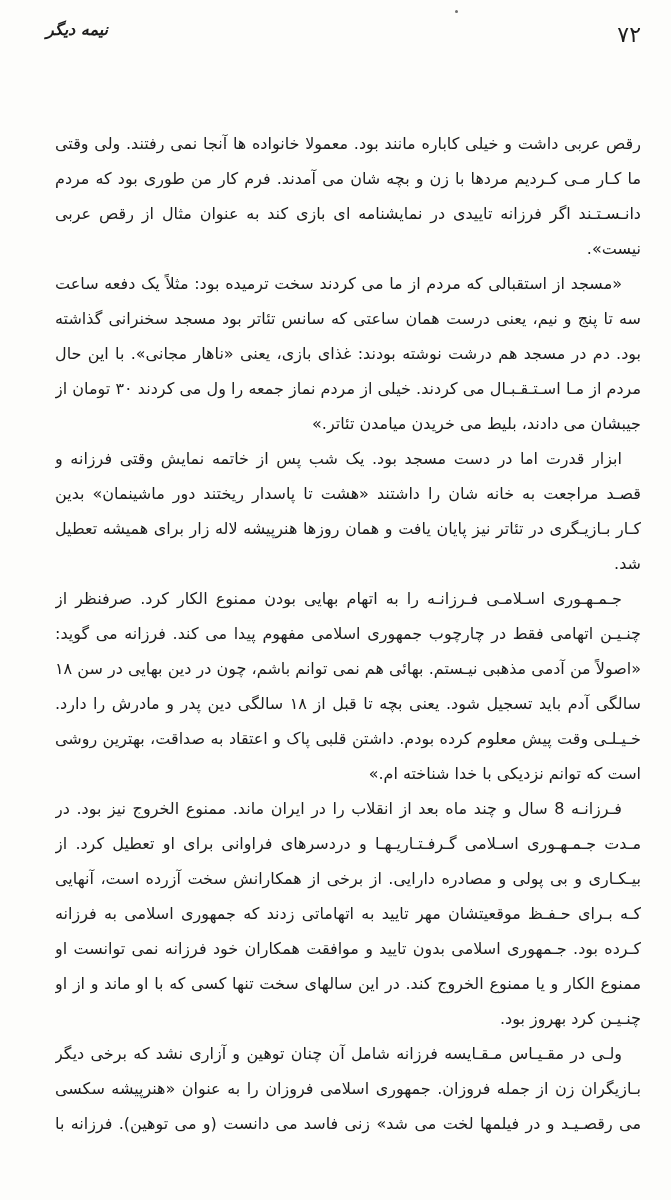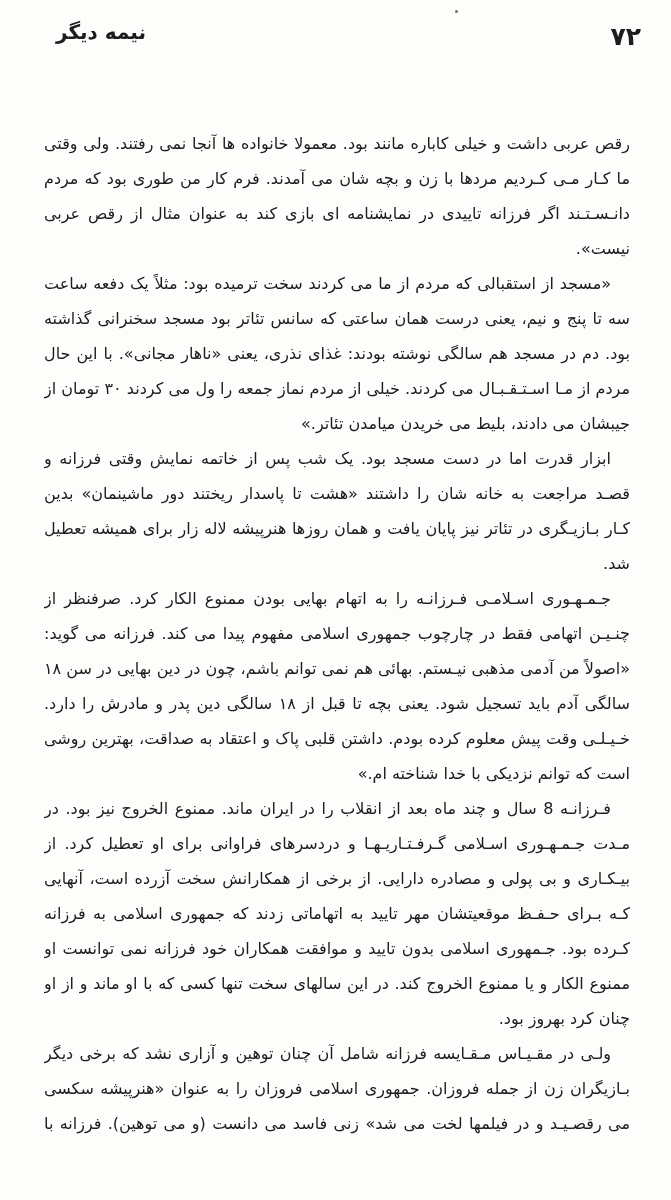--- a/index.html
+++ b/index.html
@@ -16,30 +16,31 @@
     color:var(--ink);
     overflow:hidden;
   }
   .scan-speck {
     position:absolute; left:455px; top:10px;
     width:3px; height:3px; border-radius:50%;
     background:#4a4a4a; opacity:.8;
   }
   .header { position:absolute; top:20px; left:0; right:0; height:34px; }
   .journal-title {
-    position:absolute; left:56px; top:0;
-    font-size:20px; font-weight:bold; direction:rtl;
+    position:absolute; left:46px; top:0;
+    font-size:16px; font-weight:bold; direction:rtl;
     letter-spacing:.5px;
+    font-style:italic;
   }
   .page-number {
     position:absolute; right:30px; top:2px;
-    font-size:25px; font-weight:bold; direction:rtl;
+    font-size:22px; font-weight:normal; direction:rtl;
   }
   .body-text {
-    position:absolute; top:126px; left:44px;
+    position:absolute; top:126px; left:55px;
     width:586px;
     direction:rtl;
     font-size:16px;
   }
   .line {
     height:35px; line-height:35px;
     overflow:hidden;
     text-align:justify; text-align-last:justify;
     text-justify:inter-word;
     white-space:normal;
@@ -58,37 +59,37 @@
     <div class="page-number">۷۲</div>
   </div>
 
   <div class="body-text" dir="rtl">
       <div class="line">رقص عربی داشت و خیلی کاباره مانند بود. معمولا خانواده ها آنجا نمی رفتند. ولی وقتی</div>
       <div class="line">ما کـار مـی کـردیم مردها با زن و بچه شان می آمدند. فرم کار من طوری بود که مردم می</div>
       <div class="line">دانـسـتـند اگر فرزانه تاییدی در نمایشنامه ای بازی کند به عنوان مثال از رقص عربی خبری</div>
       <div class="line end">نیست».</div>
       <div class="line indent">«مسجد از استقبالی که مردم از ما می کردند سخت ترمیده بود: مثلاً یک دفعه ساعت</div>
       <div class="line">سه تا پنج و نیم، یعنی درست همان ساعتی که سانس تئاتر بود مسجد سخنرانی گذاشته</div>
-      <div class="line">بود. دم در مسجد هم سالگی نوشته بودند: غذای نذری، یعنی «ناهار مجانی». با این حال</div>
+      <div class="line">بود. دم در مسجد هم درشت نوشته بودند: غذای بازی، یعنی «ناهار مجانی». با این حال</div>
       <div class="line">مردم از مـا اسـتـقـبـال می کردند. خیلی از مردم نماز جمعه را ول می کردند ۳۰ تومان از</div>
       <div class="line end">جیبشان می دادند، بلیط می خریدن میامدن تئاتر.»</div>
       <div class="line indent">ابزار قدرت اما در دست مسجد بود. یک شب پس از خاتمه نمایش وقتی فرزانه و بهروز</div>
       <div class="line">قصـد مراجعت به خانه شان را داشتند «هشت تا پاسدار ریختند دور ماشینمان» بدین ترتیب</div>
       <div class="line">کـار بـازیـگری در تئاتر نیز پایان یافت و همان روزها هنرپیشه لاله زار برای همیشه تعطیل</div>
       <div class="line end">شد.</div>
       <div class="line indent">جـمـهـوری اسـلامـی فـرزانـه را به اتهام بهایی بودن ممنوع الکار کرد. صرفنظر از اینکه</div>
       <div class="line">چنـیـن اتهامی فقط در چارچوب جمهوری اسلامی مفهوم پیدا می کند. فرزانه می گوید:</div>
       <div class="line">«اصولاً من آدمی مذهبی نیـستم. بهائی هم نمی توانم باشم، چون در دین بهایی در سن ۱۸</div>
       <div class="line">سالگی آدم باید تسجیل شود. یعنی بچه تا قبل از ۱۸ سالگی دین پدر و مادرش را دارد. بعد</div>
       <div class="line">خـیـلـی وقت پیش معلوم کرده بودم. داشتن قلبی پاک و اعتقاد به صداقت، بهترین روشی</div>
       <div class="line end">است که توانم نزدیکی با خدا شناخته ام.»</div>
       <div class="line indent">فـرزانـه 8 سال و چند ماه بعد از انقلاب را در ایران ماند. ممنوع الخروج نیز بود. در این</div>
       <div class="line">مـدت جـمـهـوری اسـلامی گـرفـتـاریـهـا و دردسرهای فراوانی برای او تعطیل کرد. از جمله</div>
       <div class="line">بیـکـاری و بی پولی و مصادره دارایی. از برخی از همکارانش سخت آزرده است، آنهایی</div>
       <div class="line">کـه بـرای حـفـظ موقعیتشان مهر تایید به اتهاماتی زدند که جمهوری اسلامی به فرزانه وارد</div>
       <div class="line">کـرده بود. جـمهوری اسلامی بدون تایید و موافقت همکاران خود فرزانه نمی توانست او را</div>
       <div class="line">ممنوع الکار و یا ممنوع الخروج کند. در این سالهای سخت تنها کسی که با او ماند و از او</div>
-      <div class="line end">چنان کرد بهروز بود.</div>
+      <div class="line end">چنـیـن کرد بهروز بود.</div>
       <div class="line indent">ولـی در مقـیـاس مـقـایسه فرزانه شامل آن چنان توهین و آزاری نشد که برخی دیگر از</div>
       <div class="line">بـازیگران زن از جمله فروزان. جمهوری اسلامی فروزان را به عنوان «هنرپیشه سکسی که</div>
       <div class="line">می رقصـیـد و در فیلمها لخت می شد» زنی فاسد می دانست (و می توهین). فرزانه با طنز</div>
     </div>
 </div>
 
 </body></html>

